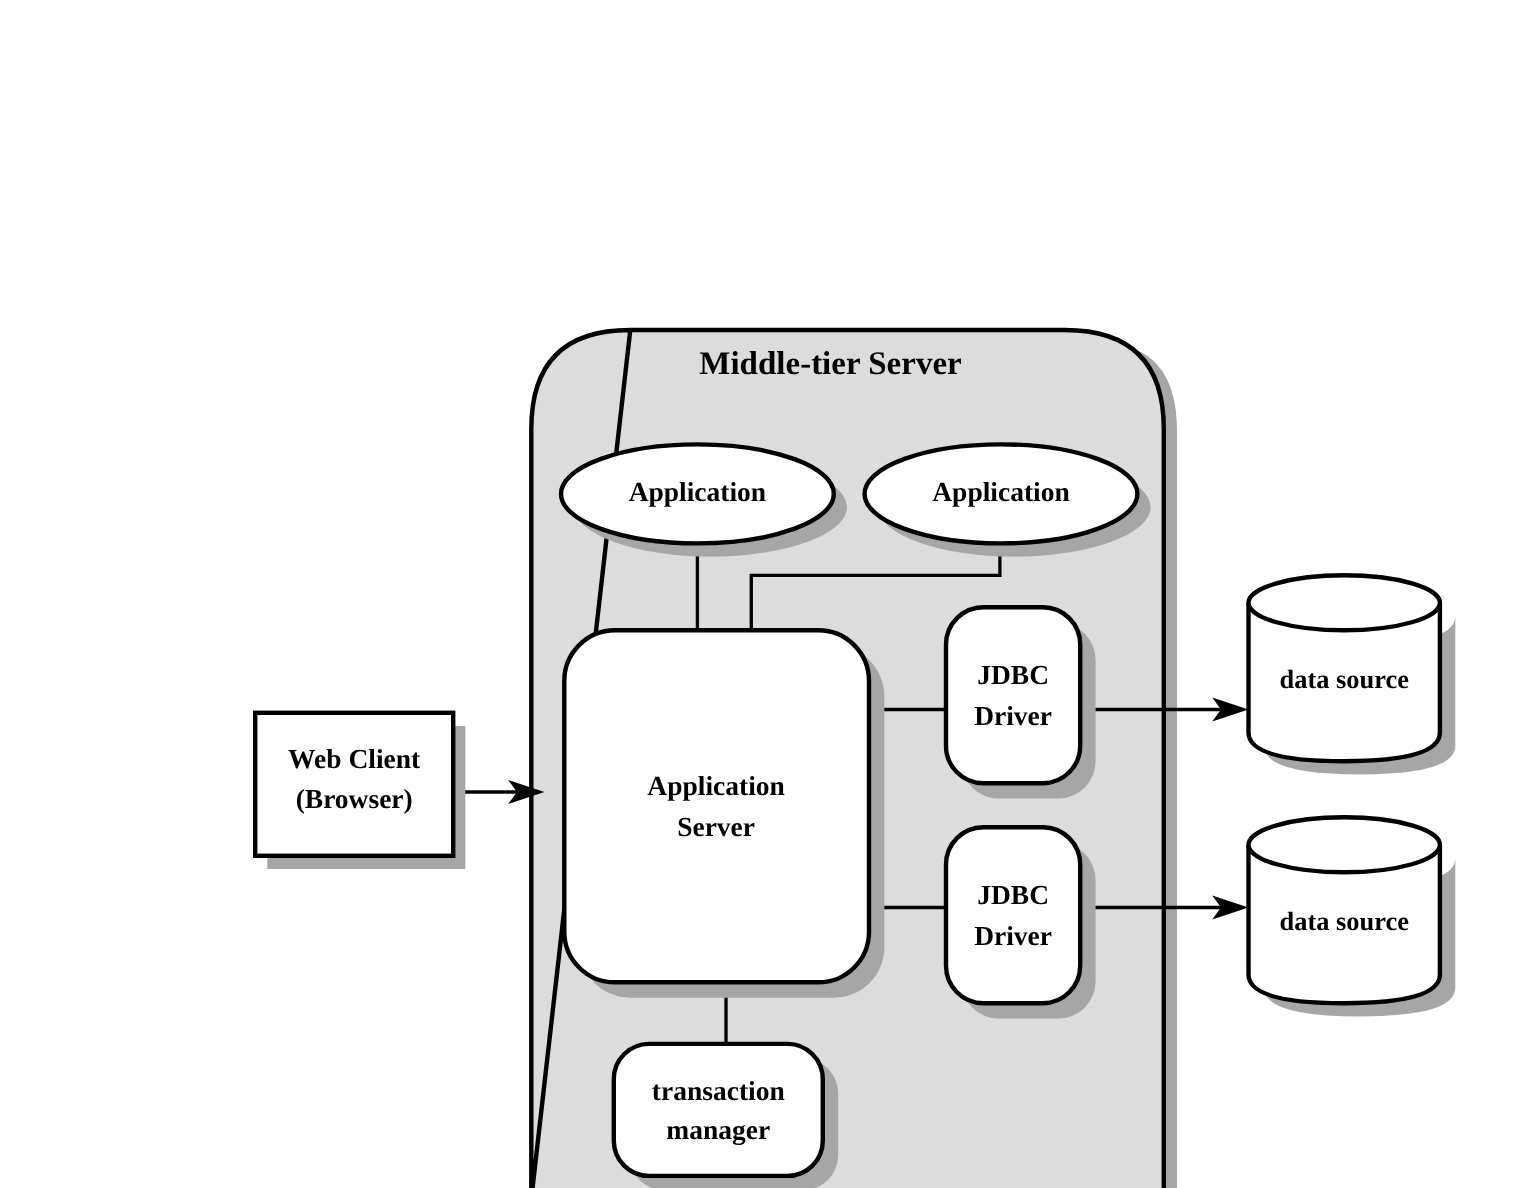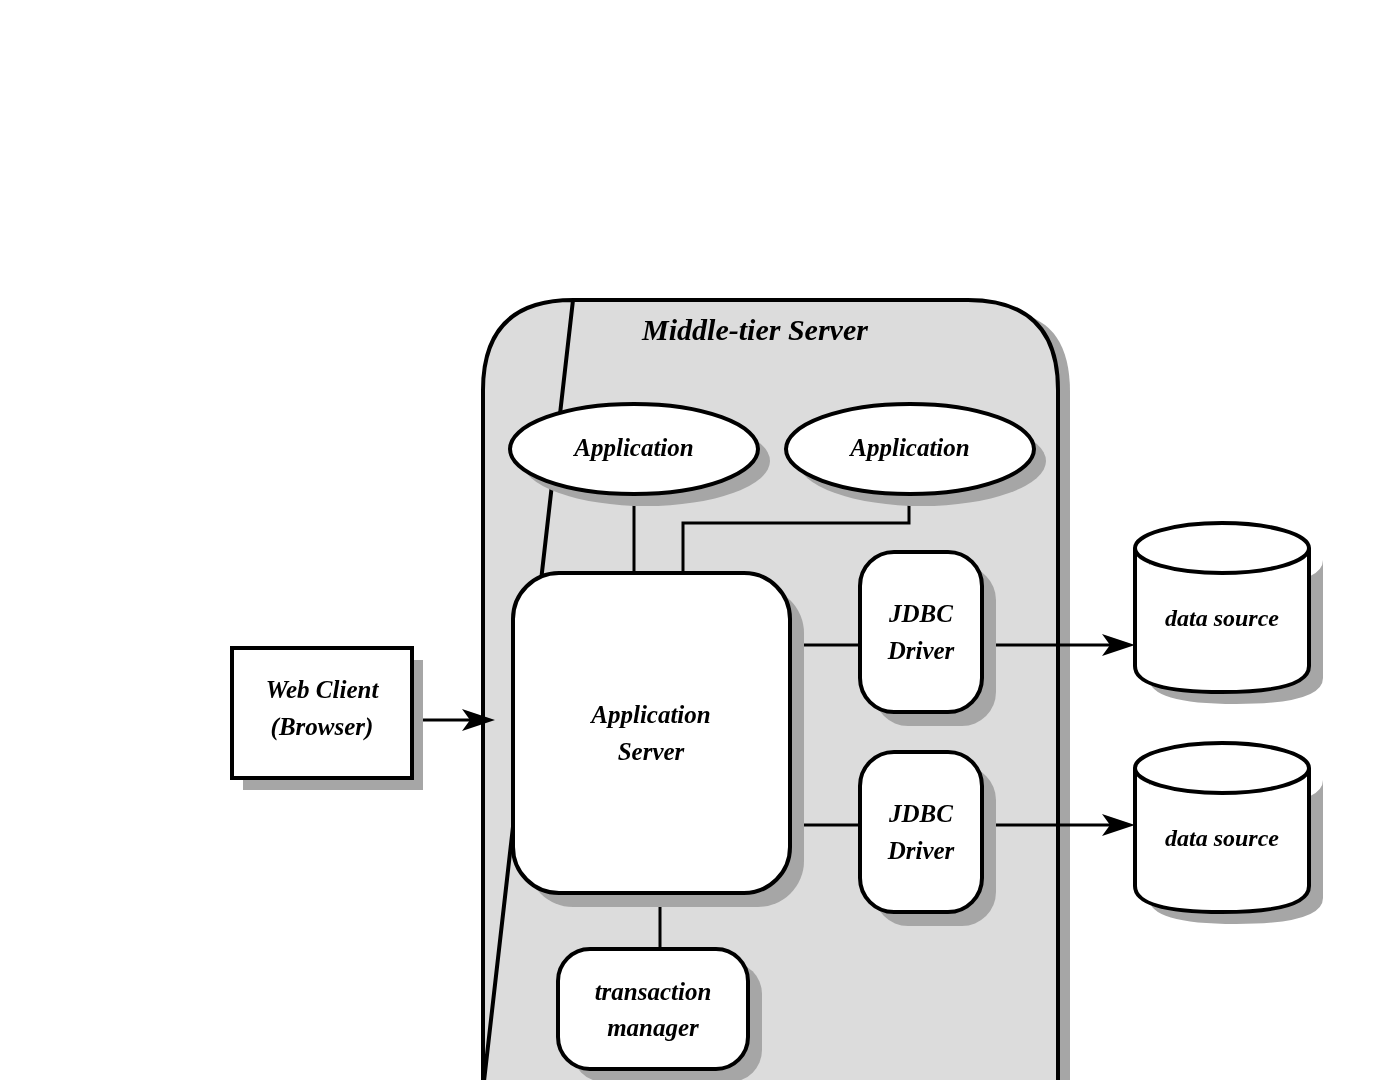--- a/index.html
+++ b/index.html
@@ -10,21 +10,20 @@
   body {
     width: 1400px;
     height: 1080px;
     overflow: hidden;
     font-family: "Liberation Serif", "DejaVu Serif", serif;
   }
   #diagram-root {
     position: relative;
     width: 1400px;
     height: 1080px;
-    font-style: italic;
   }
   svg.diagram-canvas {
     position: absolute;
     top: 0;
     left: 0;
     width: 1400px;
     height: 1080px;
     display: block;
   }
   text {

